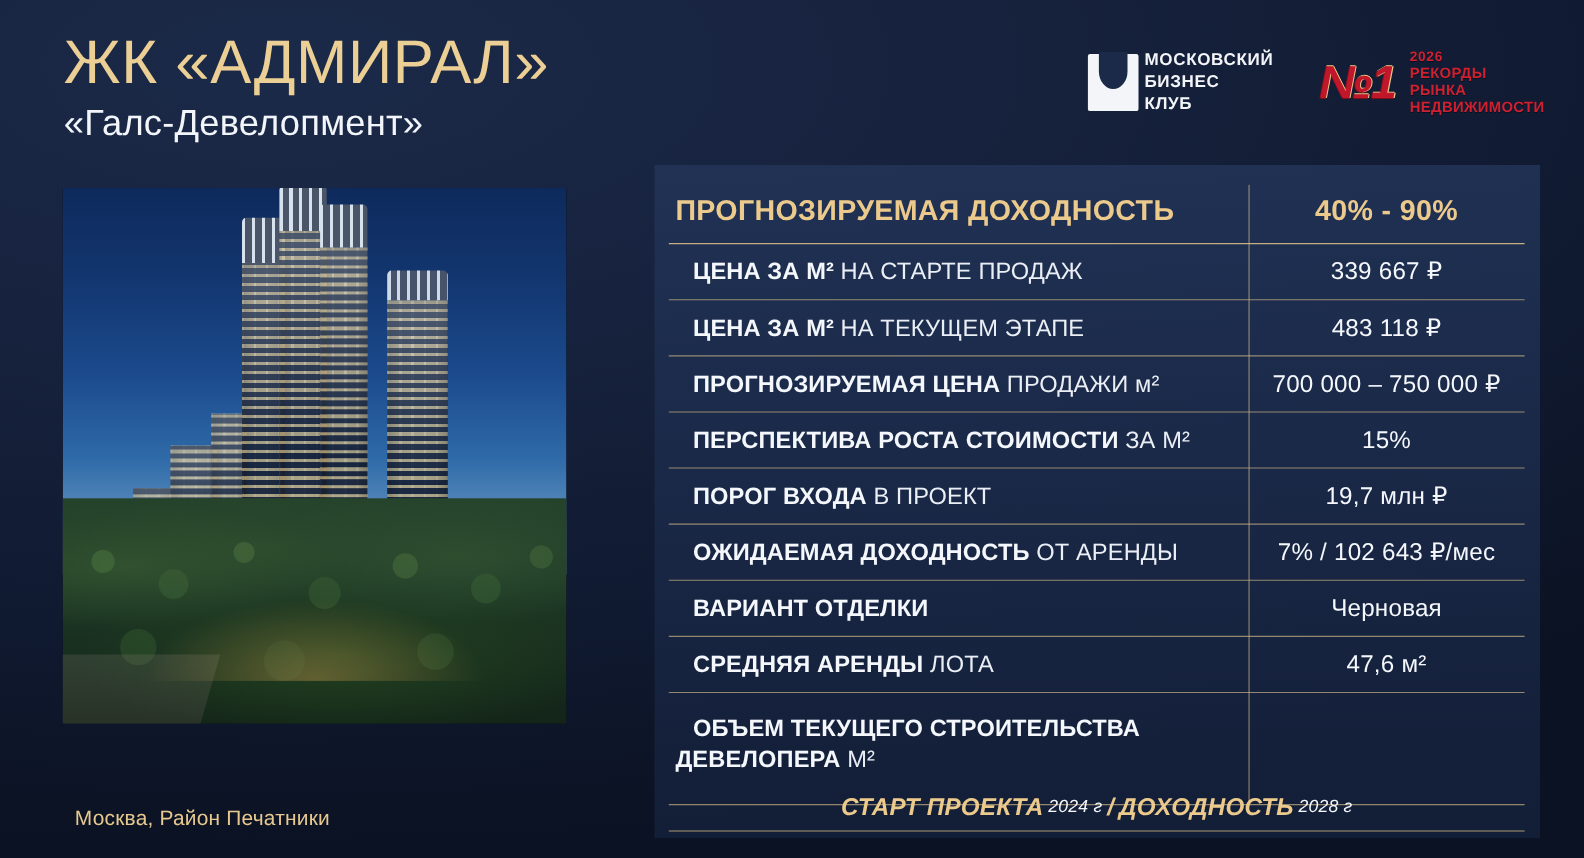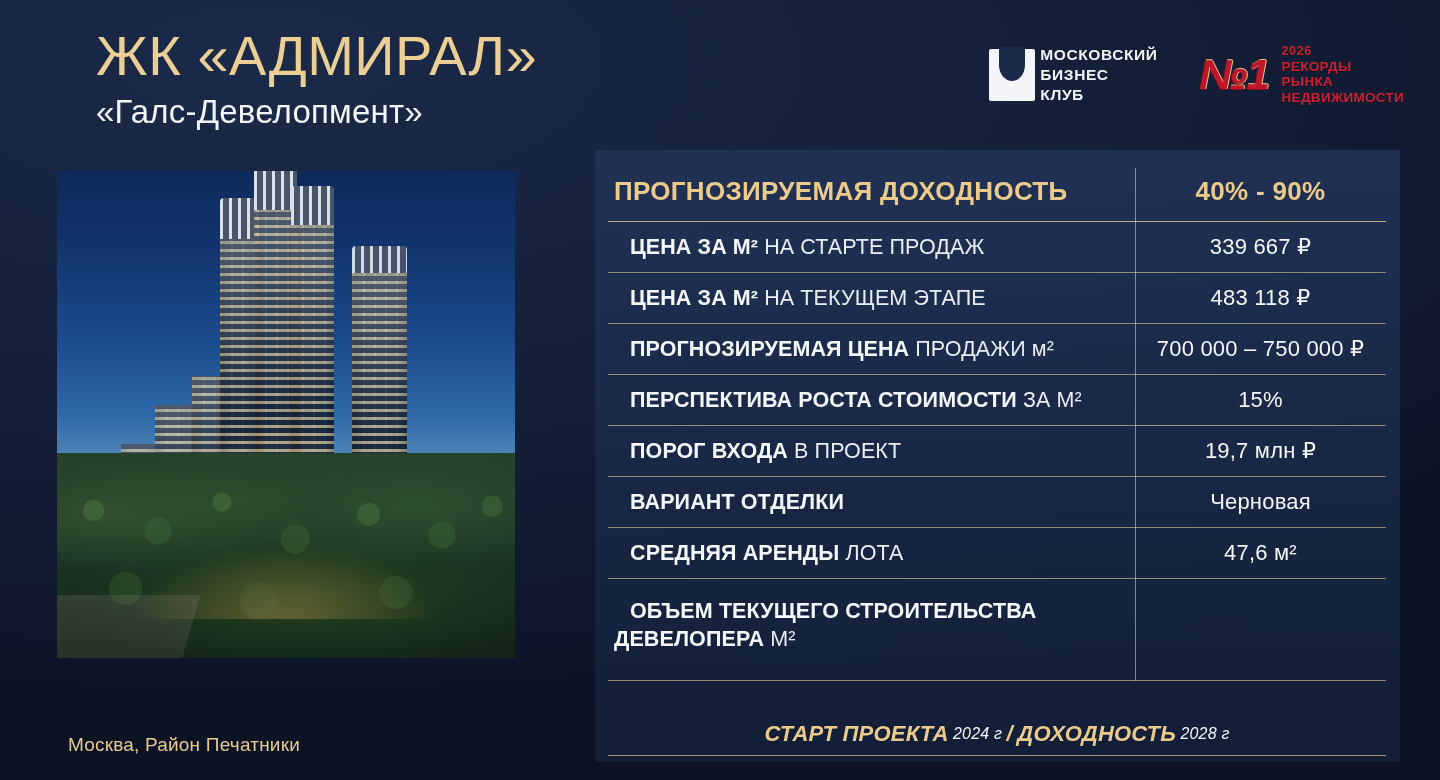--- a/index.html
+++ b/index.html
@@ -23,21 +23,20 @@
       radial-gradient(120% 90% at 18% 8%, #1b2a49 0%, #16213c 40%, #101a31 70%, #0b1223 100%);
     overflow: hidden;
   }
 
   
   .title-block {
     position: absolute;
     left: 58px;
     top: 26px;
     width: 720px;
-    margin-left: 38px;
   }
   .main-title {
     margin: 0;
     font-size: 56px;
     line-height: 1.08;
     font-weight: 500;
     letter-spacing: 0.5px;
     color: #eccf94;
     white-space: nowrap;
   }
@@ -474,20 +473,27 @@
     </div>
 
     <div class="srow">
       <div class="vline"></div>
       <div class="slabel">
         <b>ПОРОГ ВХОДА</b><span class="lt"> В ПРОЕКТ</span>
       </div>
       <div class="svalue">19,7 млн ₽</div>
     </div>
 
+    <div class="srow">
+      <div class="vline"></div>
+      <div class="slabel">
+        <b>ОЖИДАЕМАЯ ДОХОДНОСТЬ</b><span class="lt"> ОТ АРЕНДЫ</span>
+      </div>
+      <div class="svalue">7% / 102 643 ₽/мес</div>
+    </div>
 
     <div class="srow">
       <div class="vline"></div>
       <div class="slabel">
         <b>ВАРИАНТ ОТДЕЛКИ</b><span class="lt"></span>
       </div>
       <div class="svalue">Черновая</div>
     </div>
 
     <div class="srow">

